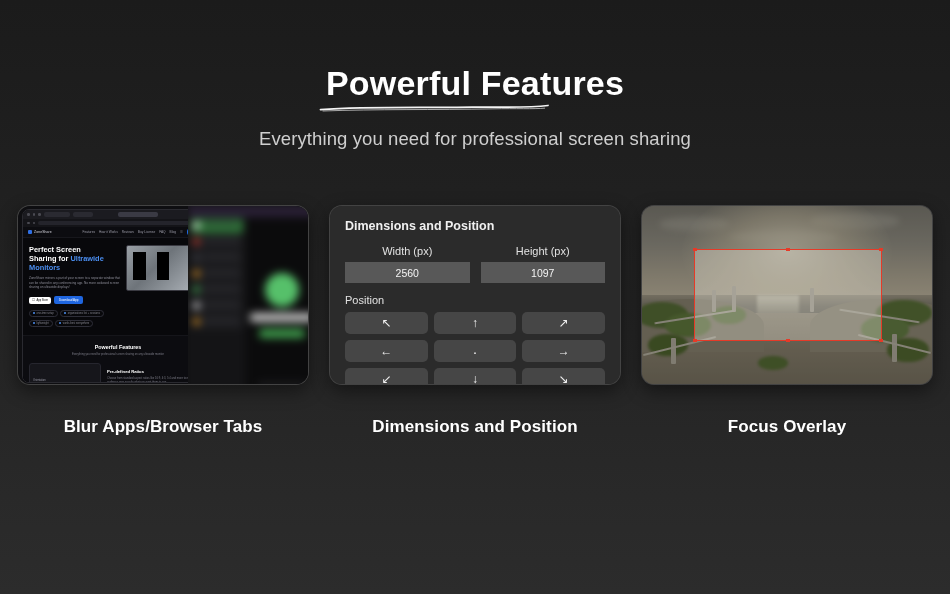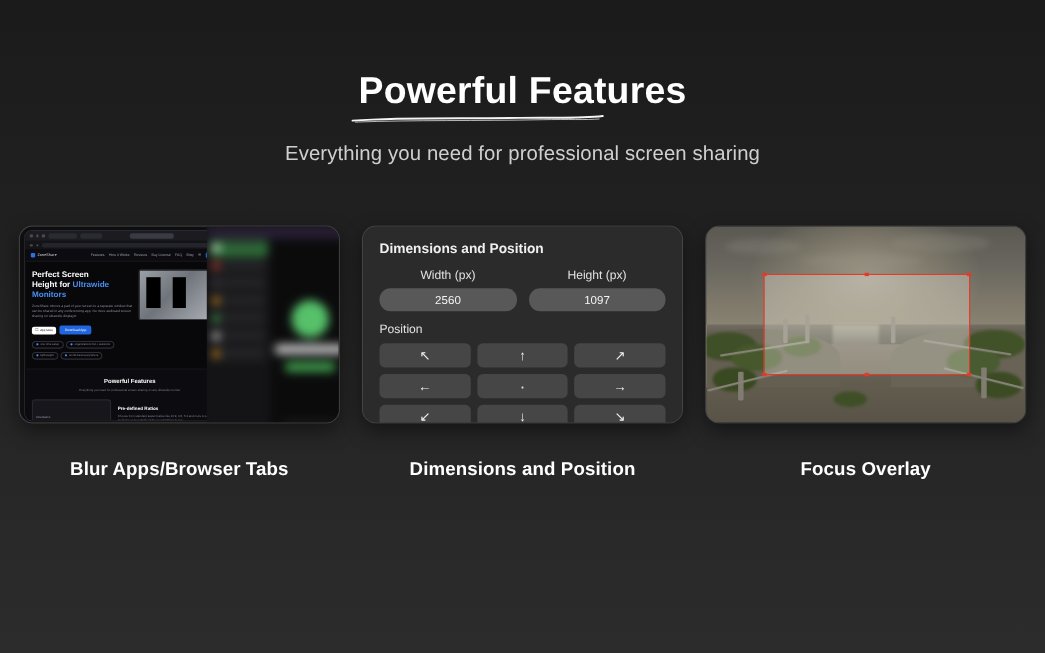--- a/index.html
+++ b/index.html
@@ -133,21 +133,21 @@
   .app-bt{position:absolute;left:50%;top:112px;transform:translateX(-50%);width:46px;height:9px;border-radius:4px;background:#3f9d4c;}
   .app-ft{position:absolute;left:12px;right:12px;bottom:8px;height:3px;background:#2a2a2e;}
 
   
   .mc{position:absolute;inset:0;background:#2b2b2b;padding:13px 15px 0 15px;box-sizing:border-box;}
   .mc h4{margin:0 0 12px 0;font-size:12.5px;font-weight:700;color:#f0f0f0;}
   .dims{display:flex;gap:11px;}
   .dim{flex:1;text-align:center;}
   .dim .dl{font-size:11px;color:#e2e2e2;margin-bottom:5px;display:block;}
   .dim .di{
-    height:21px;border-radius:10px;background:#585858;
+    height:21px;border-radius:0;background:#585858;
     display:flex;align-items:center;justify-content:center;
     font-size:10.5px;color:#f4f4f4;
   }
   .poslbl{margin:11px 0 6px 0;font-size:11px;color:#e2e2e2;}
   .posgrid{display:grid;grid-template-columns:repeat(3,1fr);gap:6px;}
   .posbtn{
     height:22px;border-radius:5px;background:#464646;
     display:flex;align-items:center;justify-content:center;
     font-size:12px;color:#f0f0f0;line-height:1;
   }
@@ -237,21 +237,21 @@
                   <span>Blog</span>
                   <span>☰</span>
                   <span class="bw-dl">Download</span>
                 </span>
               </div>
 
               <div class="hero">
                 <div class="hero-l">
                   <div class="hero-h1">
                     <span>Perfect Screen</span><br>
-                    <span>Height for </span><em>Ultrawide</em><br>
+                    <span>Sharing for </span><em>Ultrawide</em><br>
                     <em>Monitors</em>
                   </div>
                   <div class="hero-p">ZoneShare mirrors a part of your screen to a separate window that can be shared in any conferencing app. No more awkward screen sharing on ultrawide displays!</div>
                   <div class="hero-btns">
                     <span class="btn-store">
                       <b></b>
                       <span>App Store</span>
                     </span>
                     <span class="btn-blue">Download App</span>
                   </div>

